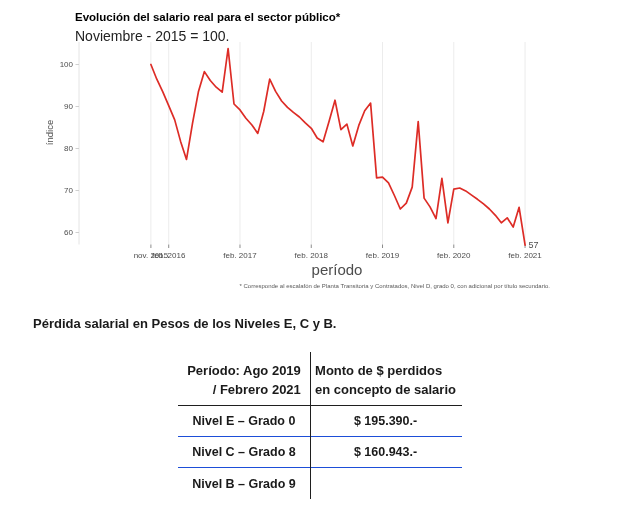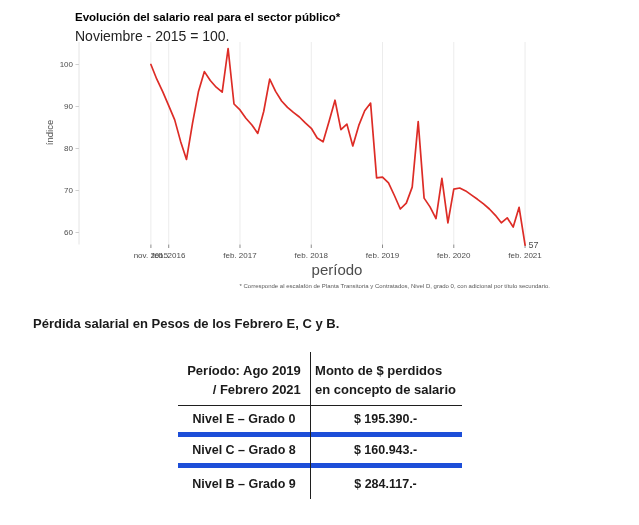--- a/index.html
+++ b/index.html
@@ -20,21 +20,21 @@
   
   .section-heading{position:absolute;left:33px;top:316px;margin:0;font-size:13px;font-weight:bold;color:#1a1a1a;white-space:nowrap;}
   .tbl{position:absolute;left:178px;top:352px;width:284px;height:147px;color:#1a1a1a;}
   .tbl .divider{position:absolute;left:132px;top:0;height:147px;width:1px;background:#1f1f1f;}
   .row{display:flex;width:284px;}
   .c1{width:132px;display:flex;align-items:center;justify-content:center;text-align:right;}
   .c2{width:151px;display:flex;align-items:center;justify-content:center;text-align:left;}
   .thead{height:54px;border-bottom:1px solid #1f1f1f;box-sizing:border-box;}
   .th{font-weight:bold;font-size:13px;line-height:19px;white-space:pre-line;padding-top:2px;}
   .r{height:31px;box-sizing:border-box;font-weight:bold;font-size:12.5px;}
-  .r-mid{border-bottom:5px solid #1d4ed8;}
+  .r-mid{border-bottom:1px solid #1d4ed8;}
 </style>
 </head>
 <body>
 
 <div class="stage">
 
   <section class="chart-wrap">
     <h1 class="chart-title">Evolución del salario real para el sector público*</h1>
     <div class="chart-subtitle">Noviembre - 2015 = 100.</div>
     <svg id="chart-svg" width="639" height="300">
@@ -72,21 +72,21 @@
         <text x="73" y="67.3" text-anchor="end">100</text>
         <polyline points="150.9,64.5 156.8,79.2 162.8,91.8 168.7,105.7 174.7,119.9 180.6,141.4 186.5,159.4 192.5,123.3 198.4,91.8 204.4,71.6 210.3,80.5 216.2,87.2 222.2,92.2 228.1,48.5 234.0,104.0 240.0,109.9 245.9,118.3 251.9,125.0 257.8,133.4 263.7,111.5 269.7,79.2 275.6,91.4 281.6,101.0 287.5,107.3 293.4,112.4 299.4,117.0 305.3,122.9 311.3,128.3 317.2,138.0 323.1,141.8 329.1,121.2 335.0,100.2 340.9,129.6 346.9,124.1 352.8,146.0 358.8,125.4 364.7,110.7 370.6,103.1 376.6,177.9 382.5,177.1 388.5,182.9 394.4,195.5 400.3,209.0 406.3,203.1 412.2,187.1 418.2,121.6 424.1,198.1 430.0,206.9 436.0,218.6 441.9,178.3 447.9,222.8 453.8,189.2 459.7,188.0 465.7,190.9 471.6,195.1 477.5,199.3 483.5,203.9 489.4,209.0 495.4,215.3 501.3,222.8 507.2,217.8 513.2,227.0 519.1,207.3 525.1,245.1" fill="none" stroke="#dd2c26" stroke-width="1.7" stroke-linejoin="round" stroke-linecap="round"></polyline>
         <text x="528.557" y="248.1" fill="#dd2c26" class="endlab">57</text>
       </svg>
     <div class="y-axis-title">índice</div>
     <div class="x-axis-title">período</div>
     <div class="chart-footnote">* Corresponde al escalafón de Planta Transitoria y Contratados, Nivel D, grado 0, con adicional por título secundario.</div>
   </section>
 
   <section>
-    <h2 class="section-heading">Pérdida salarial en Pesos de los Febrero E, C y B.</h2>
+    <h2 class="section-heading">Pérdida salarial en Pesos de los Niveles E, C y B.</h2>
 
     <div class="tbl">
       <div class="divider"></div>
 
       <div class="row thead">
         <div class="c1 th">Período: Ago 2019
 / Febrero 2021</div>
         <div class="c2 th">Monto de $ perdidos
 en concepto de salario</div>
       </div>
@@ -94,18 +94,17 @@
       <div class="row r r-mid">
         <div class="c1">Nivel E – Grado 0</div>
         <div class="c2">$ 195.390.-</div>
       </div>
       <div class="row r r-mid">
         <div class="c1">Nivel C – Grado 8</div>
         <div class="c2">$ 160.943.-</div>
       </div>
       <div class="row r">
         <div class="c1">Nivel B – Grado 9</div>
-        <div class="c2">$ 284.117.-</div>
       </div>
     </div>
   </section>
 
 </div>
 
 </body></html>

